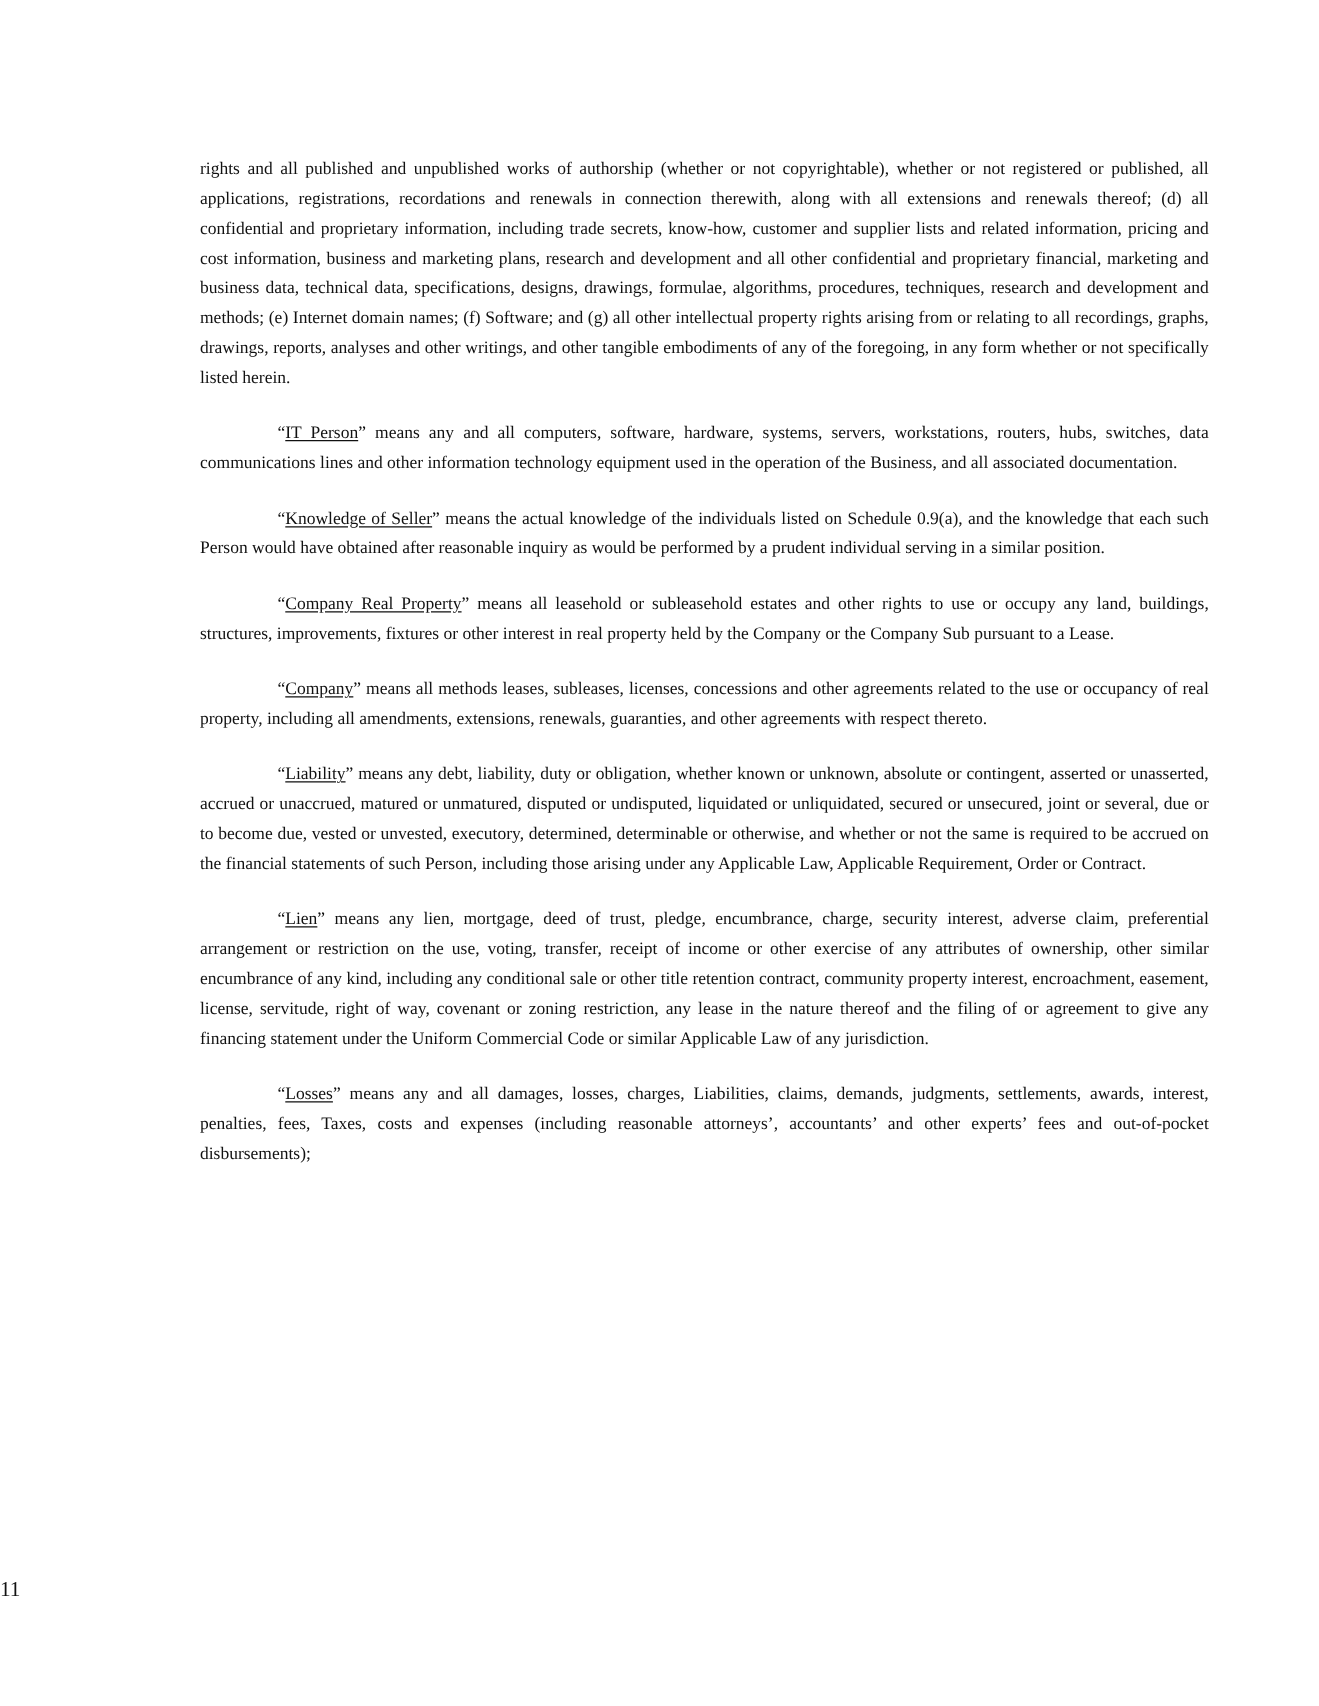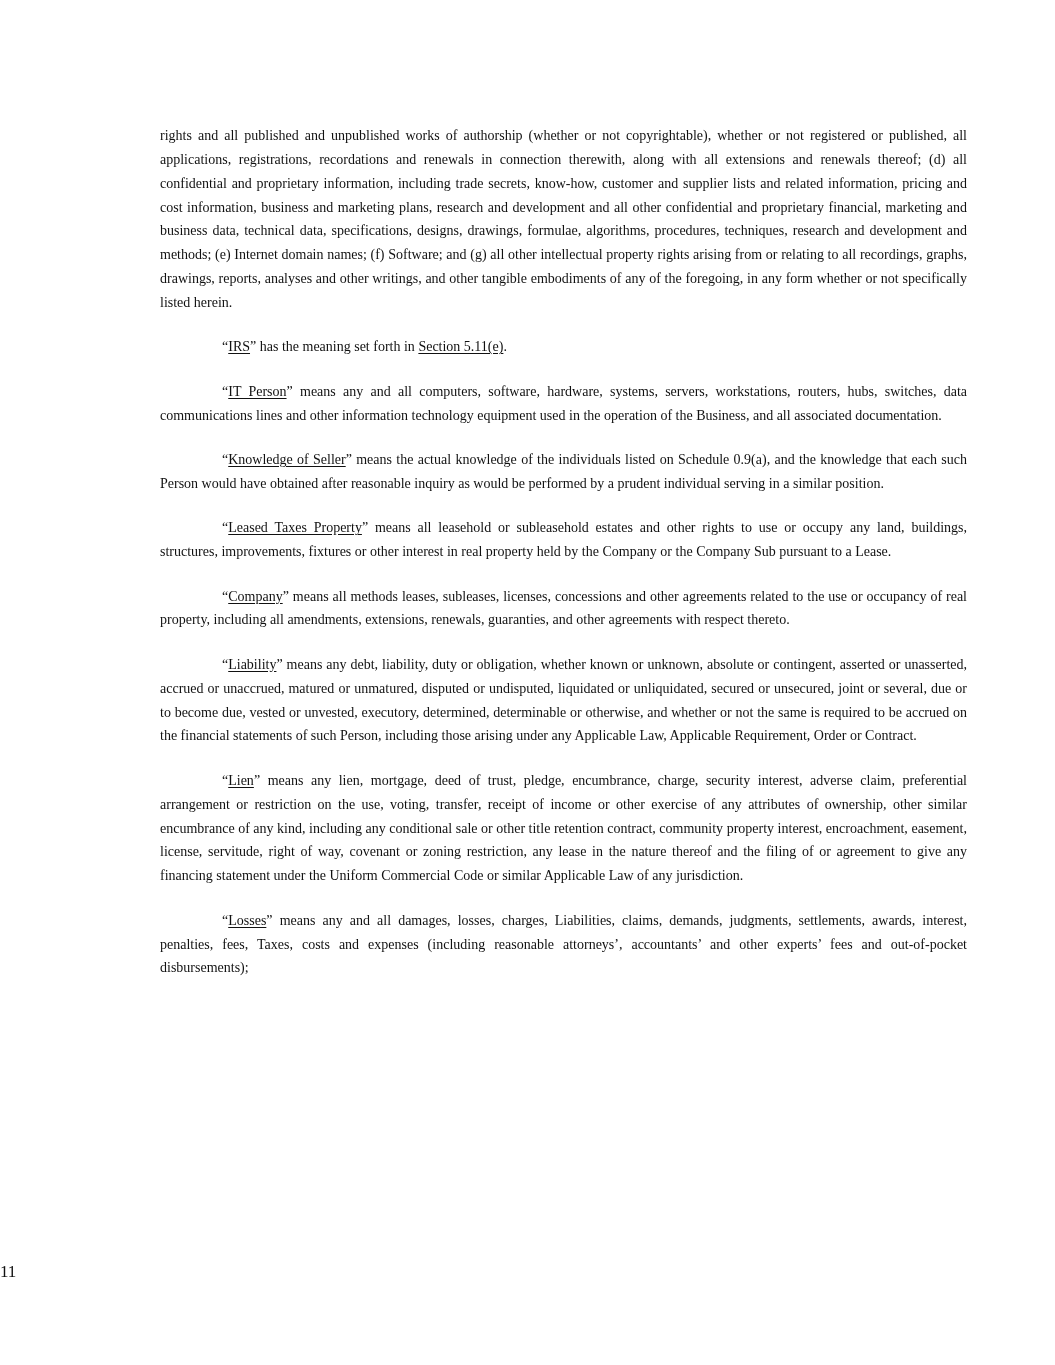--- a/index.html
+++ b/index.html
@@ -26,27 +26,26 @@
 </style>
 </head>
 <body>
 
 <div class="page">
 
   <p class="para">
     <span>rights and all published and unpublished works of authorship (whether or not copyrightable), whether or not registered or published, all applications, registrations, recordations and renewals in connection therewith, along with all extensions and renewals thereof; (d) all confidential and proprietary information, including trade secrets, know-how, customer and supplier lists and related information, pricing and cost information, business and marketing plans, research and development and all other confidential and proprietary financial, marketing and business data, technical data, specifications, designs, drawings, formulae, algorithms, procedures, techniques, research and development and methods; (e) Internet domain names; (f) Software; and (g) all other intellectual property rights arising from or relating to all recordings, graphs, drawings, reports, analyses and other writings, and other tangible embodiments of any of the foregoing, in any form whether or not specifically listed herein.</span>
   </p>
 
-  <p class="para indent"><span>“</span><span class="term">IRS</span><span>”</span><span> has the meaning set forth in </span><span class="xref">Section 5.11(e)</span><span>.</span></p>
 
   <p class="para indent"><span>“</span><span class="term">IT Person</span><span>”</span><span> means any and all computers, software, hardware, systems, servers, workstations, routers, hubs, switches, data communications lines and other information technology equipment used in the operation of the Business, and all associated documentation.</span></p>
 
   <p class="para indent"><span>“</span><span class="term">Knowledge of Seller</span><span>”</span><span> means the actual knowledge of the individuals listed on Schedule 0.9(a), and the knowledge that each such Person would have obtained after reasonable inquiry as would be performed by a prudent individual serving in a similar position.</span></p>
 
-  <p class="para indent"><span>“</span><span class="term">Leased Taxes Property</span><span>”</span><span> means all leasehold or subleasehold estates and other rights to use or occupy any land, buildings, structures, improvements, fixtures or other interest in real property held by the Company or the Company Sub pursuant to a Lease.</span></p>
+  <p class="para indent"><span>“</span><span class="term">Company Real Property</span><span>”</span><span> means all leasehold or subleasehold estates and other rights to use or occupy any land, buildings, structures, improvements, fixtures or other interest in real property held by the Company or the Company Sub pursuant to a Lease.</span></p>
 
   <p class="para indent"><span>“</span><span class="term">Company</span><span>”</span><span> means all methods leases, subleases, licenses, concessions and other agreements related to the use or occupancy of real property, including all amendments, extensions, renewals, guaranties, and other agreements with respect thereto.</span></p>
 
   <p class="para indent"><span>“</span><span class="term">Liability</span><span>”</span><span> means any debt, liability, duty or obligation, whether known or unknown, absolute or contingent, asserted or unasserted, accrued or unaccrued, matured or unmatured, disputed or undisputed, liquidated or unliquidated, secured or unsecured, joint or several, due or to become due, vested or unvested, executory, determined, determinable or otherwise, and whether or not the same is required to be accrued on the financial statements of such Person, including those arising under any Applicable Law, Applicable Requirement, Order or Contract.</span></p>
 
   <p class="para indent"><span>“</span><span class="term">Lien</span><span>”</span><span> means any lien, mortgage, deed of trust, pledge, encumbrance, charge, security interest, adverse claim, preferential arrangement or restriction on the use, voting, transfer, receipt of income or other exercise of any attributes of ownership, other similar encumbrance of any kind, including any conditional sale or other title retention contract, community property interest, encroachment, easement, license, servitude, right of way, covenant or zoning restriction, any lease in the nature thereof and the filing of or agreement to give any financing statement under the Uniform Commercial Code or similar Applicable Law of any jurisdiction.</span></p>
 
   <p class="para indent"><span>“</span><span class="term">Losses</span><span>”</span><span> means any and all damages, losses, charges, Liabilities, claims, demands, judgments, settlements, awards, interest, penalties, fees, Taxes, costs and expenses (including reasonable attorneys’, accountants’ and other experts’ fees and out-of-pocket disbursements);</span></p>
 
 </div>

